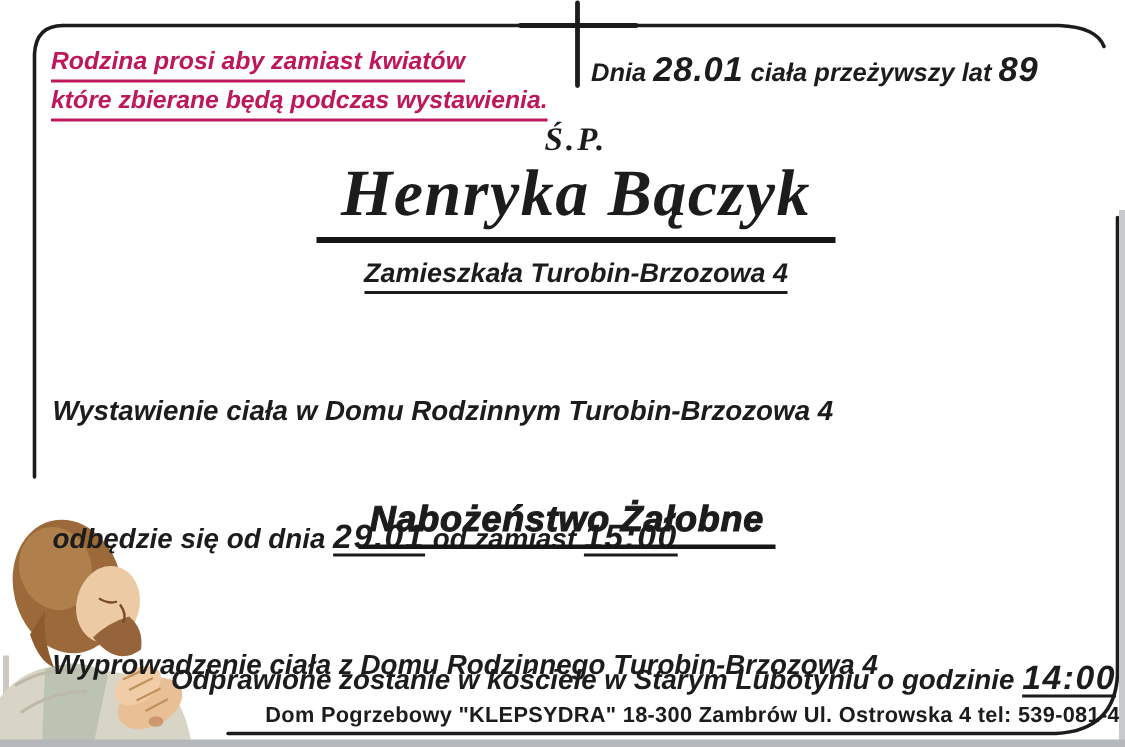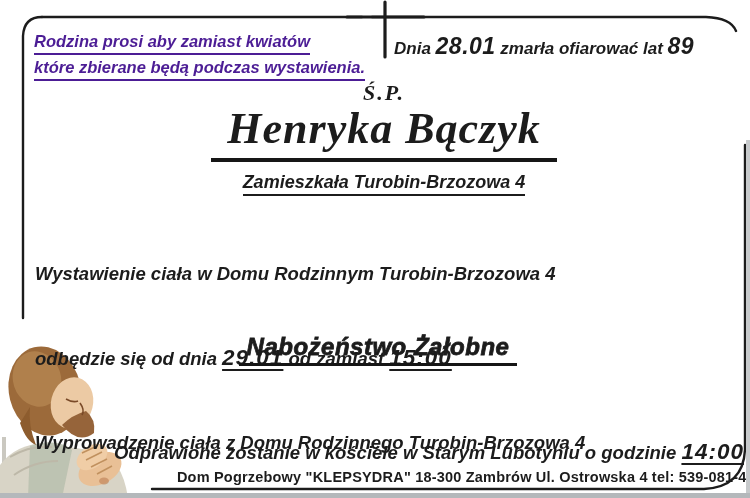--- a/index.html
+++ b/index.html
@@ -4,21 +4,21 @@
 <style>
   html,body{margin:0;padding:0;}
   body{
     width:750px;height:498px;position:relative;overflow:hidden;
     background:#ffffff;color:#1c1c1c;
     font-family:"Liberation Sans",sans-serif;
   }
   .abs{position:absolute;}
   
   .charity{
-    left:34px;top:29px;color:#4c1d95;
+    left:34px;top:29px;color:#be185d;
     font-style:italic;font-weight:700;font-size:16.5px;line-height:24px;
   }
   .charity .cline{display:block;}
   .charity .cline span{
     display:inline-block;border-bottom:2px solid currentColor;padding-bottom:0px;
   }
   
   .death{
     left:394px;top:33px;font-style:italic;font-weight:700;font-size:17px;
     white-space:pre-wrap;width:350px;
@@ -87,21 +87,21 @@
   <ellipse cx="92" cy="112" rx="17" ry="11" fill="#f0cda6" transform="rotate(-34 92 112)"></ellipse>
   <path d="M82,108 l15,-7 M86,115 l16,-8 M91,122 l16,-8 M97,129 l15,-8" stroke="#c1915f" stroke-width="1.5" fill="none"></path>
   <ellipse cx="104" cy="136" rx="5" ry="3.5" fill="#c2875c" opacity="0.7"></ellipse>
 </svg>
 
 <div class="abs charity">
   <span class="cline"><span>Rodzina prosi aby zamiast kwiatów</span></span>
   <span class="cline"><span>które zbierane będą podczas wystawienia.</span></span>
 </div>
 
-<div class="abs death"><span>Dnia </span><span class="big">28.01</span><span> zmarła ofiarować lat </span><span class="big">89</span></div>
+<div class="abs death"><span>Dnia </span><span class="big">28.01</span><span> ciała przeżywszy lat </span><span class="big">89</span></div>
 
 <div class="abs centercol sp">Ś.P.</div>
 
 <div class="abs centercol name">
   <span>Henryka Bączyk</span>
 </div>
 
 <div class="abs centercol residence">
   <span>Zamieszkała Turobin-Brzozowa 4</span>
 </div>

